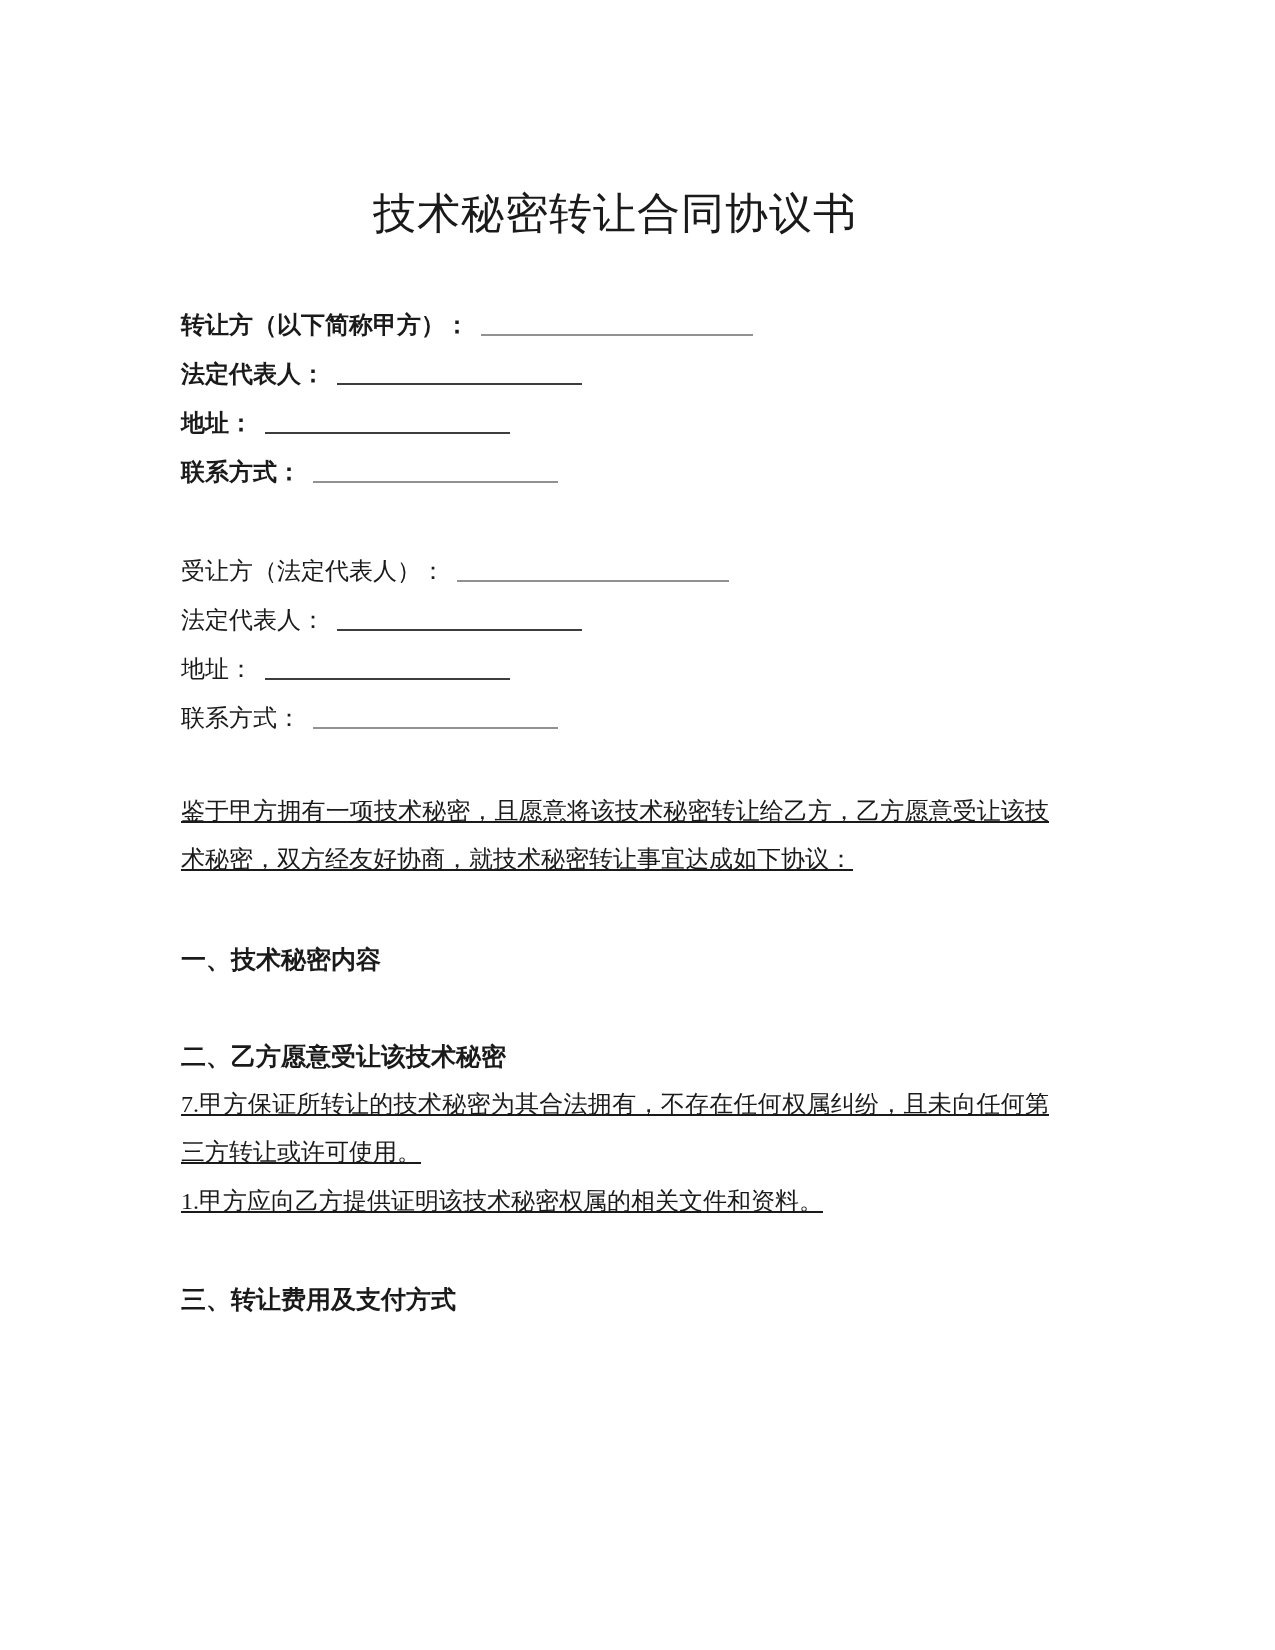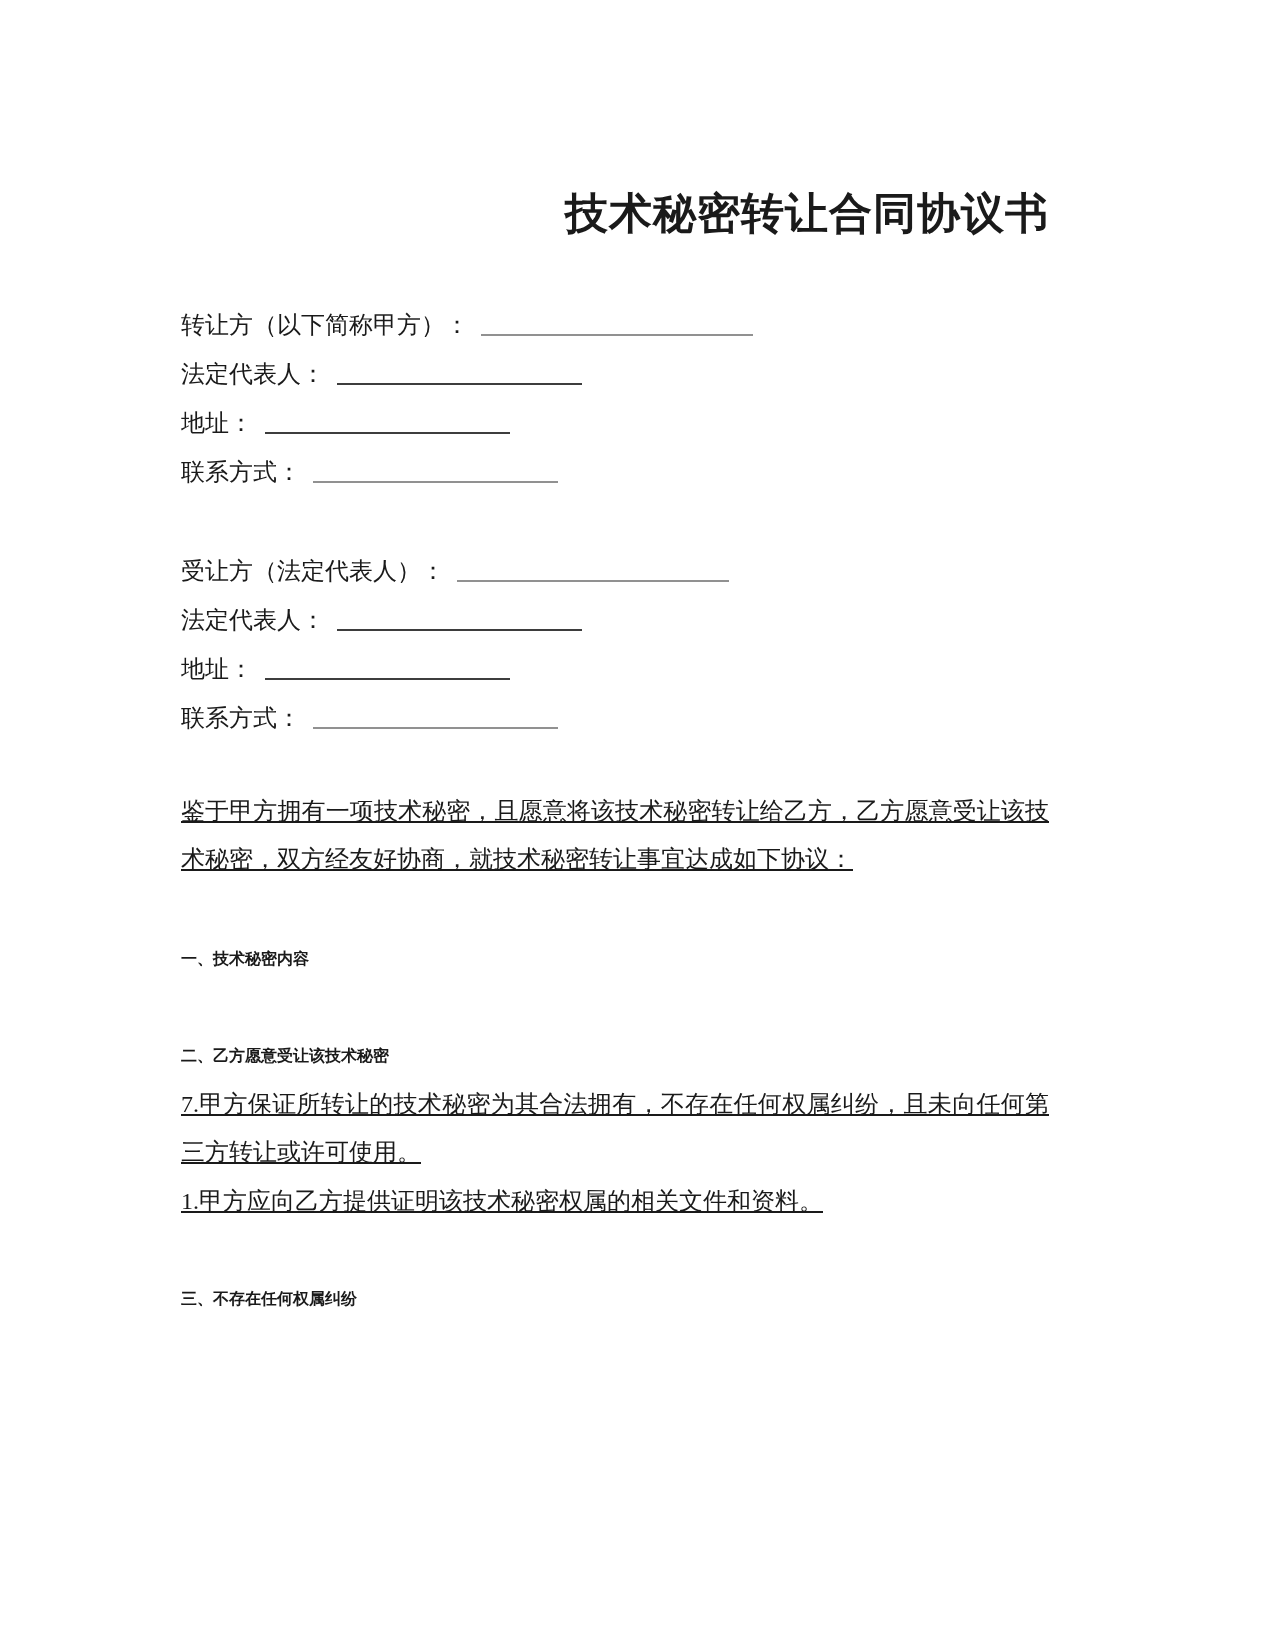--- a/index.html
+++ b/index.html
@@ -8,26 +8,26 @@
     width:1275px;height:1650px;
     margin:0 auto;
     background:var(--page-bg,#ffffff);
     color:var(--text,#1a1a1a);
     font-family:"Liberation Serif","DejaVu Serif",serif;
     overflow:hidden;
   }
   .content{position:absolute;left:181px;top:0;width:868px;}
   .title{
     margin:184px 0 0 0;
-    font-size:43px;line-height:60px;font-weight:700;
-    text-align:right;white-space:nowrap;
+    font-size:43px;line-height:60px;font-weight:400;
+    text-align:center;white-space:nowrap;
     letter-spacing:1px;
   }
   .fields{margin:0;padding:0;}
-  .fields.party-a{margin-top:57px;}
+  .fields.party-a{margin-top:57px;font-weight:bold;}
   .fields.party-b{margin-top:50px;}
   .frow{margin:0;font-size:24px;line-height:49px;white-space:nowrap;}
   .blank{
     display:inline-block;height:24px;margin-left:12px;
     vertical-align:baseline;position:relative;top:3px;
   }
   .b-dark{border-bottom:2px solid var(--blank-dark,#3d3d3d);}
   .b-light{border-bottom:2px solid var(--blank-light,#919191);}
   .w272{width:272px;}
   .w245{width:245px;}
@@ -35,21 +35,21 @@
   .para{
     margin:0;font-size:24px;line-height:48.3px;
     text-align:justify;word-break:normal;text-decoration:underline;
   }
   .preamble{margin-top:44px;}
   .section{margin:0;}
   .sec-1{margin-top:51px;}
   .sec-2{margin-top:49px;}
   .sec-3{margin-top:50px;}
   .heading{
-    margin:0;font-size:16px;line-height:48.3px;font-weight:700;
+    margin:0;font-size:25px;line-height:48.3px;font-weight:700;
     font-family:"Liberation Sans","DejaVu Sans",sans-serif;
     white-space:nowrap;
   }
 </style>
 </head>
 <body>
 
 <div class="page">
   <div class="content">
 
@@ -75,17 +75,17 @@
       <h2 class="heading">一、技术秘密内容</h2>
     </div>
 
     <div class="section sec-2">
       <h2 class="heading">二、乙方愿意受让该技术秘密</h2>
       <p class="para">7.甲方保证所转让的技术秘密为其合法拥有，不存在任何权属纠纷，且未向任何第三方转让或许可使用。</p>
       <p class="para">1.甲方应向乙方提供证明该技术秘密权属的相关文件和资料。</p>
     </div>
 
     <div class="section sec-3">
-      <h2 class="heading">三、不存在任何权属纠纷</h2>
+      <h2 class="heading">三、转让费用及支付方式</h2>
     </div>
 
   </div>
 </div>
 
 </body></html>

